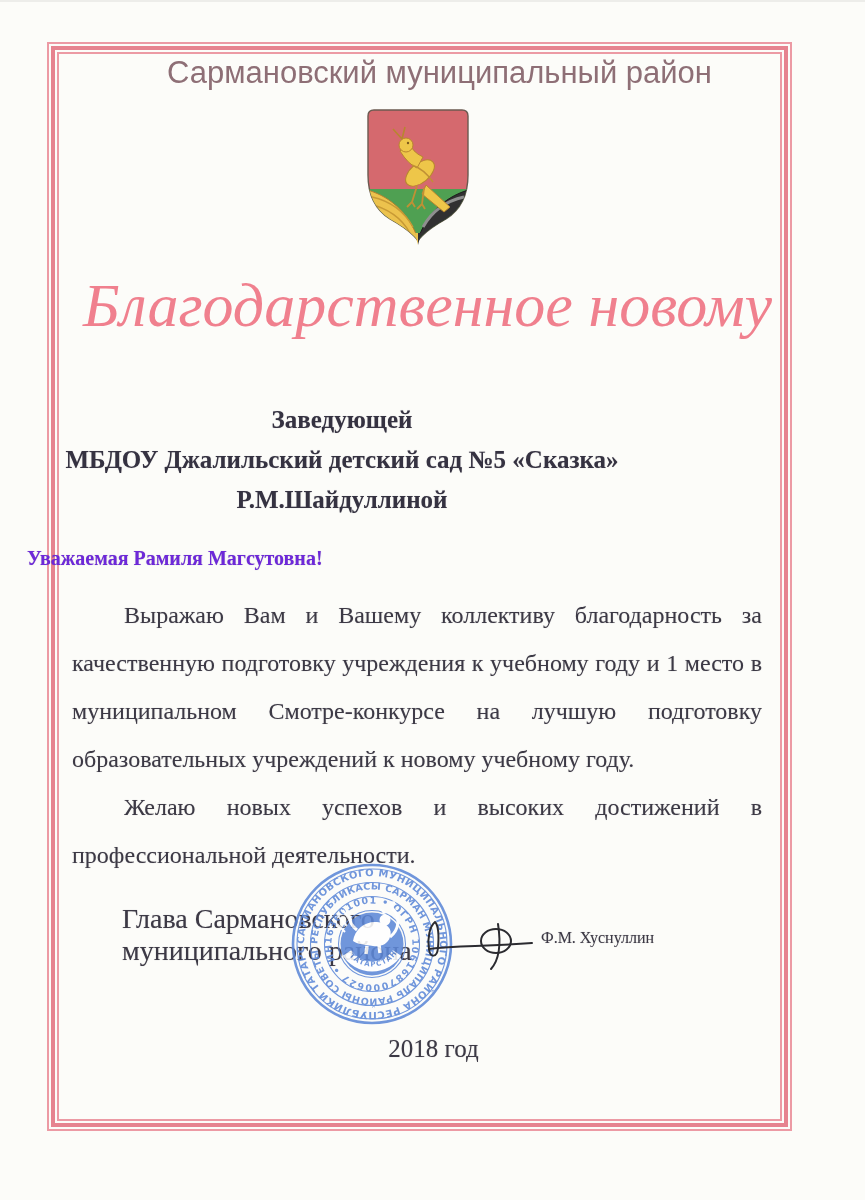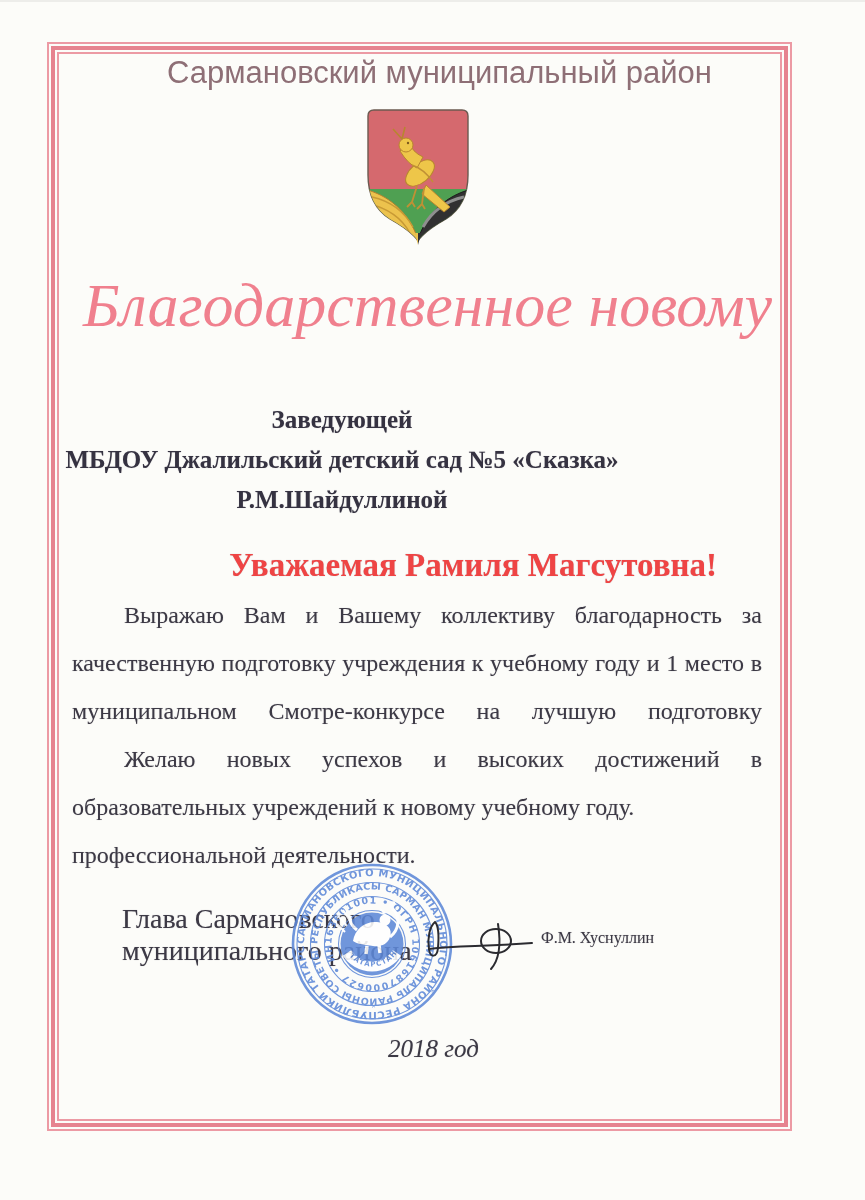--- a/index.html
+++ b/index.html
@@ -22,42 +22,42 @@
 
   .title{position:absolute;left:47px;top:270px;width:745px;text-align:center;
          transform:translateX(8px);
          font-family:"Liberation Serif", serif;font-style:italic;font-size:62px;
          color:#f0808e;white-space:nowrap;}
 
   .recipient{position:absolute;left:72px;top:400px;width:690px;text-align:center;
              transform:translateX(-75px);
              font-size:25px;font-weight:bold;color:#353241;line-height:40px;
              text-shadow:0 0 1px rgba(53,50,65,.3);}
-  .salutation{position:absolute;left:72px;top:547px;width:690px;text-align:right;
+  .salutation{position:absolute;left:72px;top:547px;width:690px;text-align:left;
               transform:translateX(-45px);
-              font-size:33px;font-weight:bold;color:#ef4444;
+              font-size:20px;font-weight:bold;color:#6d28d9;
               text-shadow:0 0 1px rgba(53,50,65,.3);}
 
   .body-text{position:absolute;left:72px;top:591px;width:690px;
              font-size:24px;color:#3c3945;line-height:48px;
              text-shadow:0 0 1px rgba(58,55,66,.32);}
   .bline{text-align:justify;text-align-last:justify;height:48px;}
   .bline.first{text-indent:52px;}
   .bline.last{text-align-last:left;}
 
   .sig-post{position:absolute;left:122px;top:903px;font-size:28px;color:#3c3945;
             line-height:32px;z-index:2;text-shadow:0 0 1px rgba(58,55,66,.32);}
   .seal{position:absolute;left:287px;top:859px;z-index:3;opacity:.88;}
   .scribble{position:absolute;left:418px;top:898px;z-index:4;}
   .sig-name{position:absolute;left:541px;top:929px;font-size:16px;color:#3c3945;z-index:2;
             text-shadow:0 0 1px rgba(58,55,66,.32);}
 
   .year{position:absolute;left:47px;top:1035px;width:745px;text-align:center;
         transform:translateX(14px);font-size:25px;color:#3c3945;
-        text-shadow:0 0 1px rgba(58,55,66,.32);font-style:italic;}
+        text-shadow:0 0 1px rgba(58,55,66,.32);}
 </style>
 </head>
 <body>
 
 <div class="page">
   <div class="scan-edge-top"></div>
   <div class="scan-edge-right"></div>
 
   <div class="frame">
     <div class="frame-mid">
@@ -102,22 +102,22 @@
     <div>МБДОУ Джалильский детский сад №5 «Сказка»</div>
     <div>Р.М.Шайдуллиной</div>
   </div>
 
   <div class="salutation">Уважаемая Рамиля Магсутовна!</div>
 
   <div class="body-text">
     <div class="bline first">Выражаю Вам и Вашему коллективу благодарность за</div>
     <div class="bline">качественную подготовку учреждения к учебному году и 1 место в</div>
     <div class="bline">муниципальном Смотре-конкурсе на лучшую подготовку</div>
+    <div class="bline last">образовательных учреждений к новому учебному году.</div>
     <div class="bline first">Желаю новых успехов и высоких достижений в</div>
-    <div class="bline last">образовательных учреждений к новому учебному году.</div>
     <div class="bline last">профессиональной деятельности.</div>
   </div>
 
   <div class="sig-post">
     <div>Глава Сармановского</div>
     <div>муниципального района</div>
   </div>
 
   <svg class="seal" width="170" height="170" viewBox="0 0 170 170">
     <defs>

